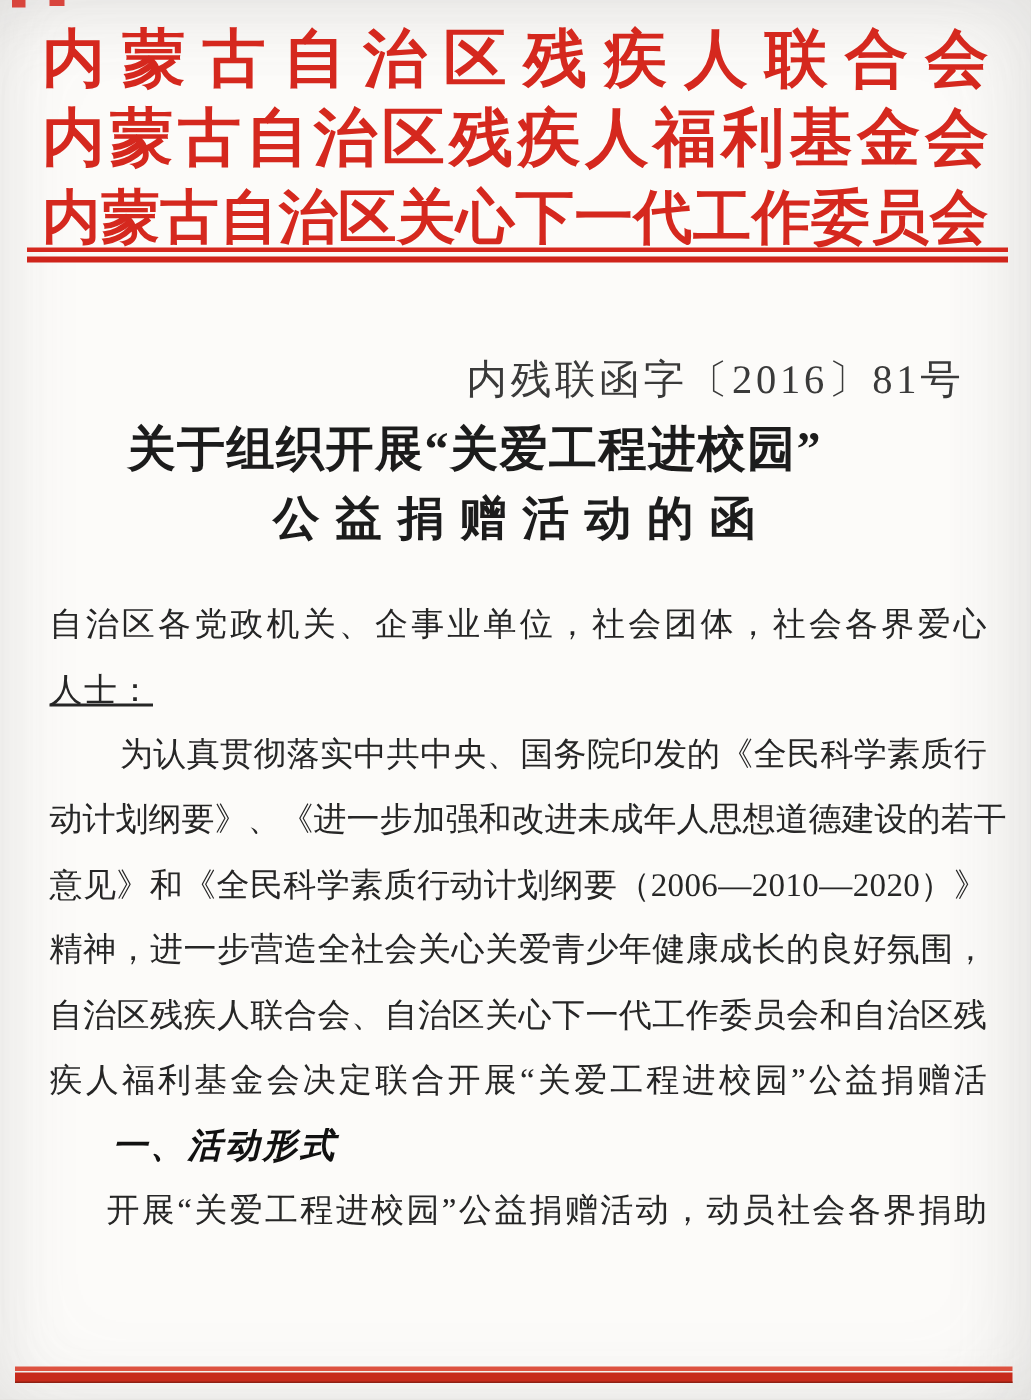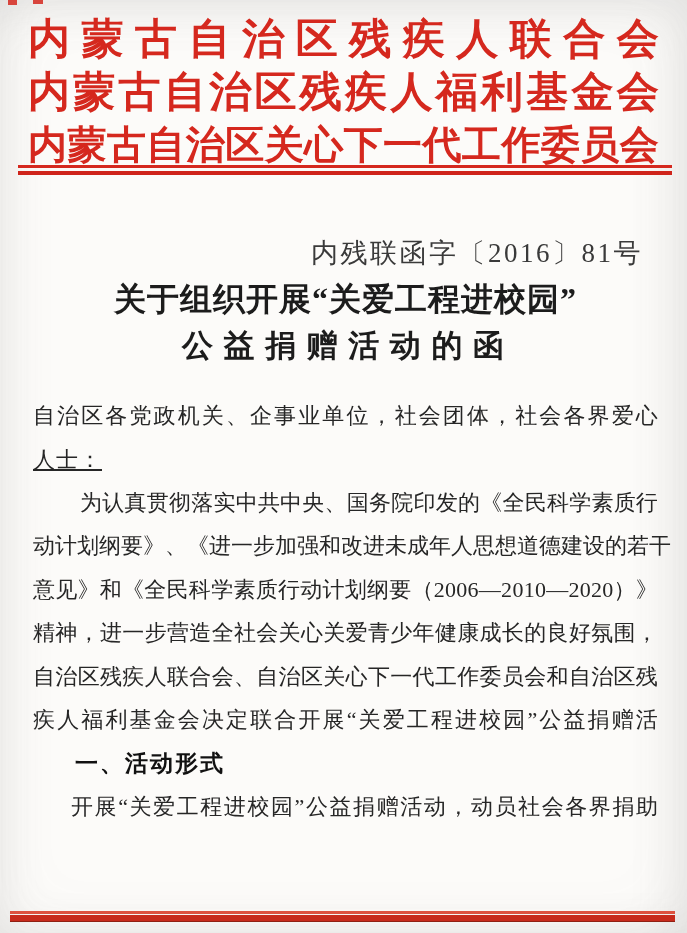--- a/index.html
+++ b/index.html
@@ -34,41 +34,41 @@
   .rule-top .thick{height:4.5px;background:#cf241b;}
 
   .docnum{
     position:absolute;top:195px;right:44px;
     font-size:27px;letter-spacing:2.5px;color:#3a3a3a;white-space:nowrap;margin-top:40px;
   }
 
   .title-1{
     position:absolute;left:0;top:278px;width:633px;
     text-align:center;font-size:32px;font-weight:bold;color:#1c1c1c;
-    letter-spacing:1px;white-space:nowrap;padding-left:29px;
+    letter-spacing:1px;white-space:nowrap;
   }
   .title-2{
     position:absolute;left:182px;top:326px;width:322px;height:40px;
     display:flex;justify-content:space-between;align-items:center;
     font-size:31px;font-weight:bold;color:#1c1c1c;white-space:nowrap;
   }
 
   
   .body-block{position:absolute;left:33px;top:394px;width:625px;}
   .bl{
     height:43.5px;font-size:22px;color:#262626;white-space:nowrap;
   }
   .cj{display:flex;justify-content:space-between;align-items:center;}
   .plain{line-height:43.5px;letter-spacing:1px;text-decoration:underline;}
   .ind47{padding-left:47px;}
   .ind38{padding-left:38px;}
   .heading{
     line-height:43.5px;padding-left:42px;letter-spacing:2px;
     font-family:"Liberation Sans","DejaVu Sans",sans-serif;
-    font-weight:bold;font-size:23px;color:#111;
+    font-weight:bold;font-size:23px;color:#111;font-style:italic;
   }
 
   
   .rule-bottom{position:absolute;left:10px;top:911px;width:665px;}
   .rule-bottom .thin{height:2.5px;background:#dd5240;}
   .rule-bottom .gap{height:1.5px;}
   .rule-bottom .thick{height:6px;background:#c72a1b;border-bottom:1px solid #8f2013;}
 </style>
 </head>
 <body>

